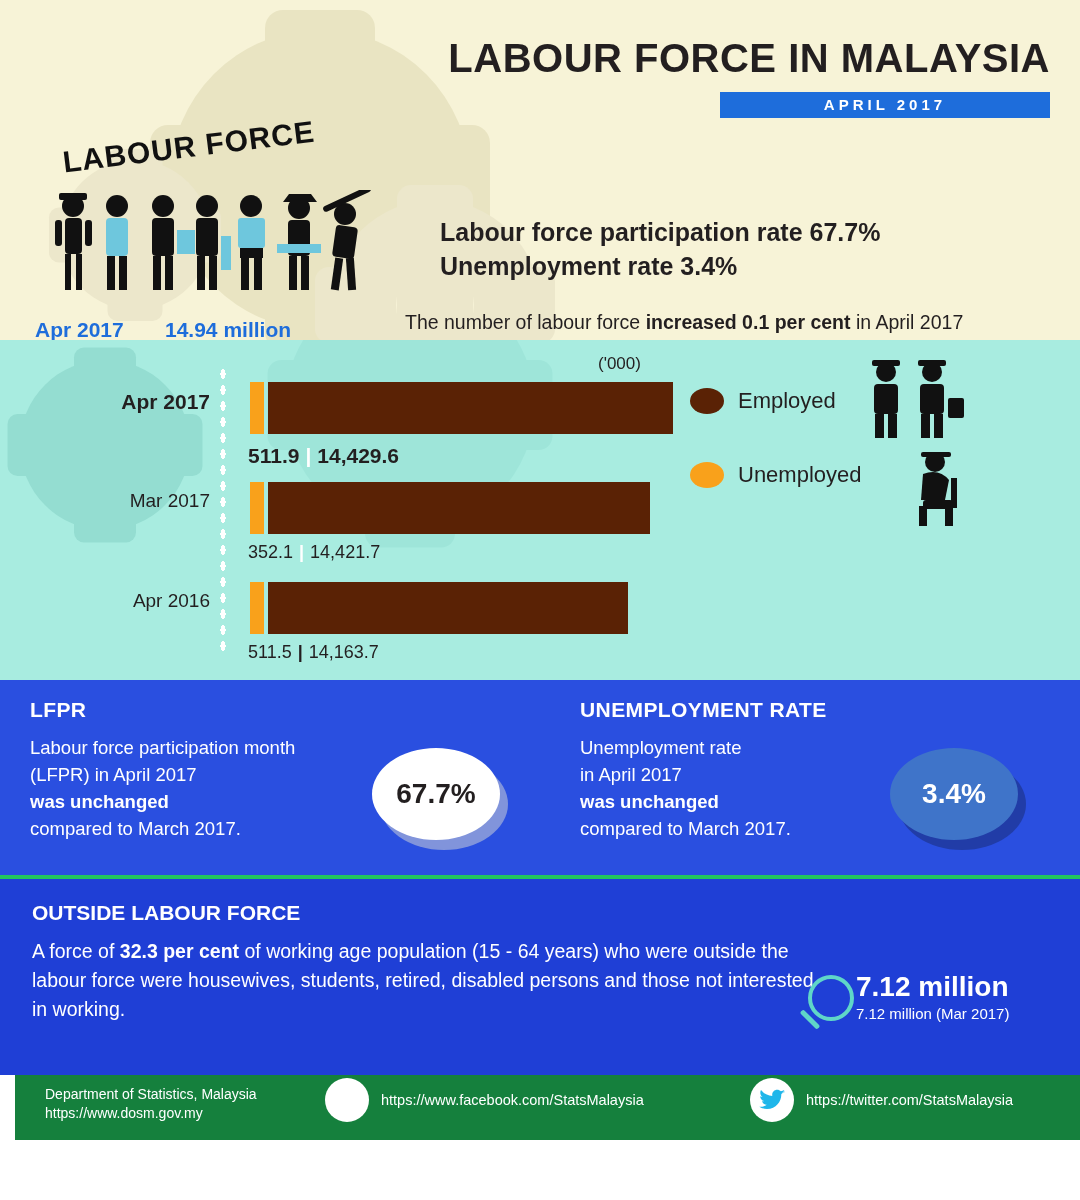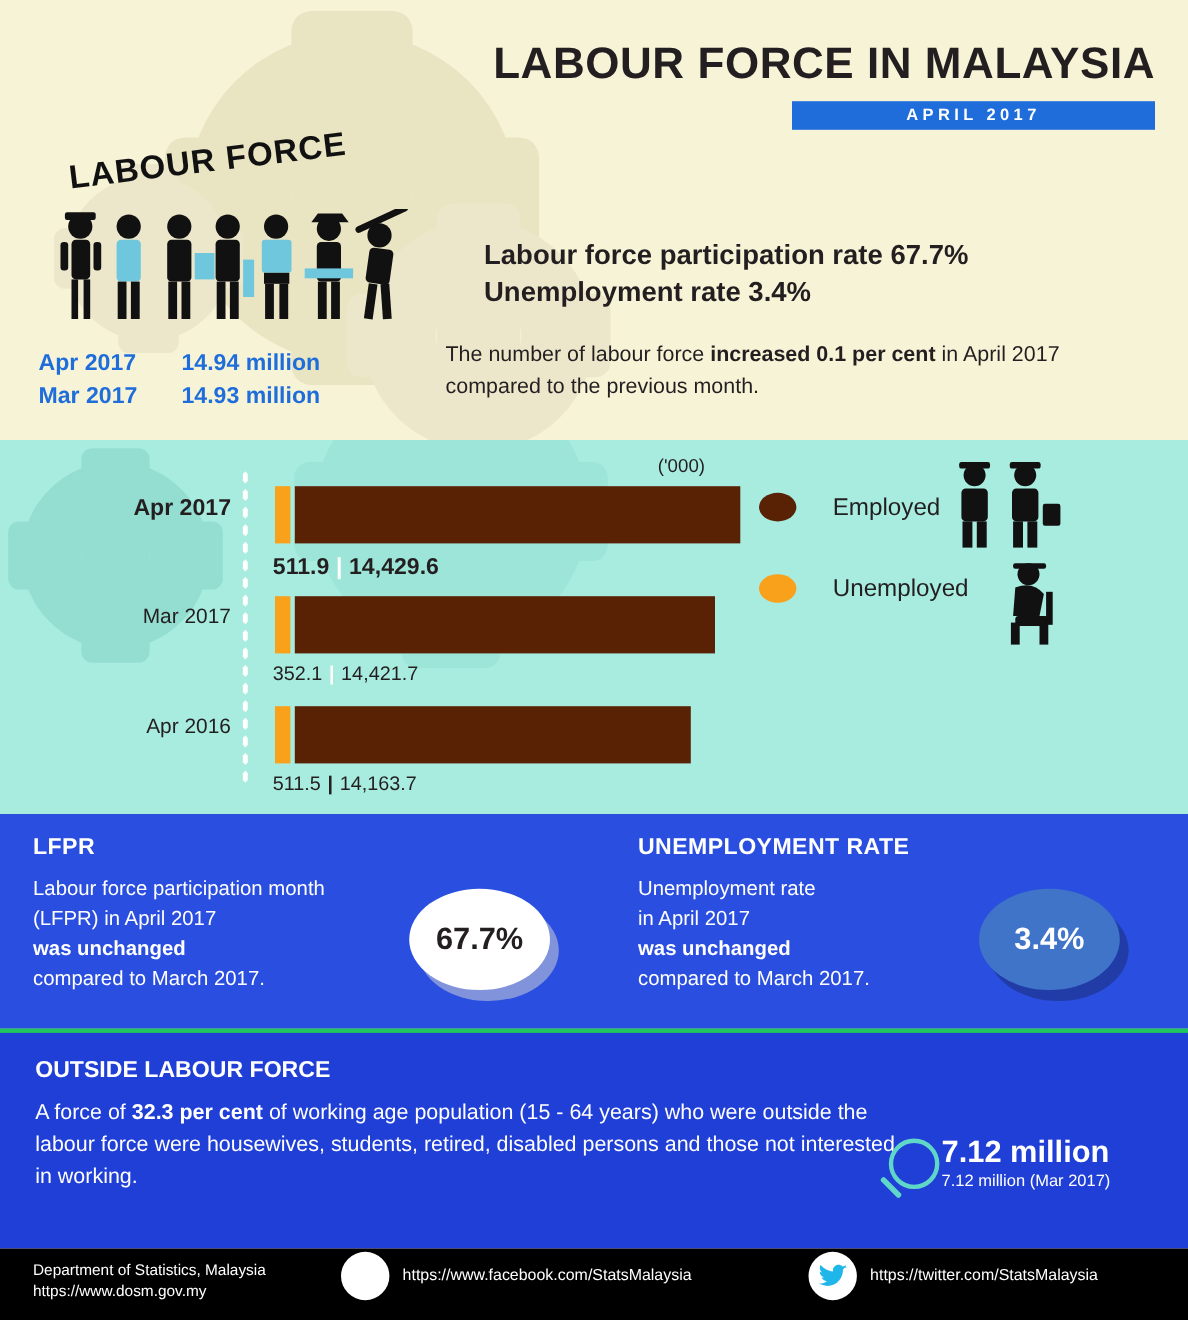--- a/index.html
+++ b/index.html
@@ -8,21 +8,21 @@
     width:1080px; height:1200px;
     font-family:"Liberation Sans", sans-serif;
     background:#ffffff;
     overflow:hidden;
     position:relative;
   }
 
   
   .sec-header {
     position:relative;
-    height:400px;
+    height:340px;
     background:#f7f3d7;
     overflow:hidden;
   }
   .gear {
     position:absolute;
     border-radius:50%;
     background:#e9e4c2;
   }
   .gear::before, .gear::after{
     content:"";
@@ -120,21 +120,21 @@
   .seg-emp{ position:absolute; top:14px; height:52px; background:#5a2205; }
   .bar-vals{ position:absolute; top:74px; font-size:18px; color:#231f20; }
   .bar-row.current .bar-vals{ font-weight:bold; font-size:21px; top:76px;}
   .bar-vals .sep{ color:#ffffff; margin:0 6px; font-weight:bold;}
 
   .legend{ position:absolute; left:690px; }
   .legend .item{ display:flex; align-items:center; margin-bottom:48px; }
   .legend .dot{ width:34px; height:26px; border-radius:50%; margin-right:14px; }
   .legend .dot.emp{ background:#5a2205; }
   .legend .dot.unemp{ background:#f9a11b; }
-  .legend .txt{ font-size:22px; color:#231f20;margin-left:19px; }
+  .legend .txt{ font-size:22px; color:#231f20; }
 
   
   .sec-rates{
     position:relative; height:195px; background:#2a4fe0; color:#fff;
   }
   .rate-col{ position:absolute; top:18px; }
   .rate-col h3{ margin:0 0 12px 0; font-size:21px; font-weight:bold; letter-spacing:0.4px;}
   .rate-col p{ margin:0; font-size:18.5px; line-height:27px;}
   .rate-col p b{ font-weight:bold;}
   .ellipse{
@@ -155,21 +155,21 @@
                   font-size:19.5px; line-height:29px; }
   .sec-outside p b{ font-weight:bold; }
   .magnify{ position:absolute; left:808px; top:96px; width:46px; height:46px;
             border:4px solid #5fd6c8; border-radius:50%; }
   .magnify .handle{ position:absolute; left:-14px; top:38px; width:24px; height:5px;
             background:#5fd6c8; transform:rotate(45deg); border-radius:2px;}
   .big-num{ position:absolute; left:856px; top:92px; font-size:28px; font-weight:bold; }
   .sub-num{ position:absolute; left:856px; top:126px; font-size:15px; }
 
   
-  .sec-footer{ position:relative; height:65px; background:#000000; color:#fff; }
+  .sec-footer{ position:relative; height:65px; background:#15803d; color:#fff;margin-left:15px; }
   .dept{ position:absolute; left:30px; top:10px; font-size:14px; line-height:19px;}
   .sm{ position:absolute; display:flex; align-items:center; }
   .sm .circle{ width:44px; height:44px; border-radius:50%; background:#fff;
                display:flex; align-items:center; justify-content:center;
                font-weight:bold; font-size:26px; margin-right:12px;}
   .sm .url{ font-size:14.5px; color:#ffffff;}
   .sourcebar{
     position:absolute; bottom:0; left:0; width:100%; height:33px; background:#ffffff;
     color:#231f20; font-size:16.5px; font-weight:bold; text-align:center; line-height:33px;
   }

